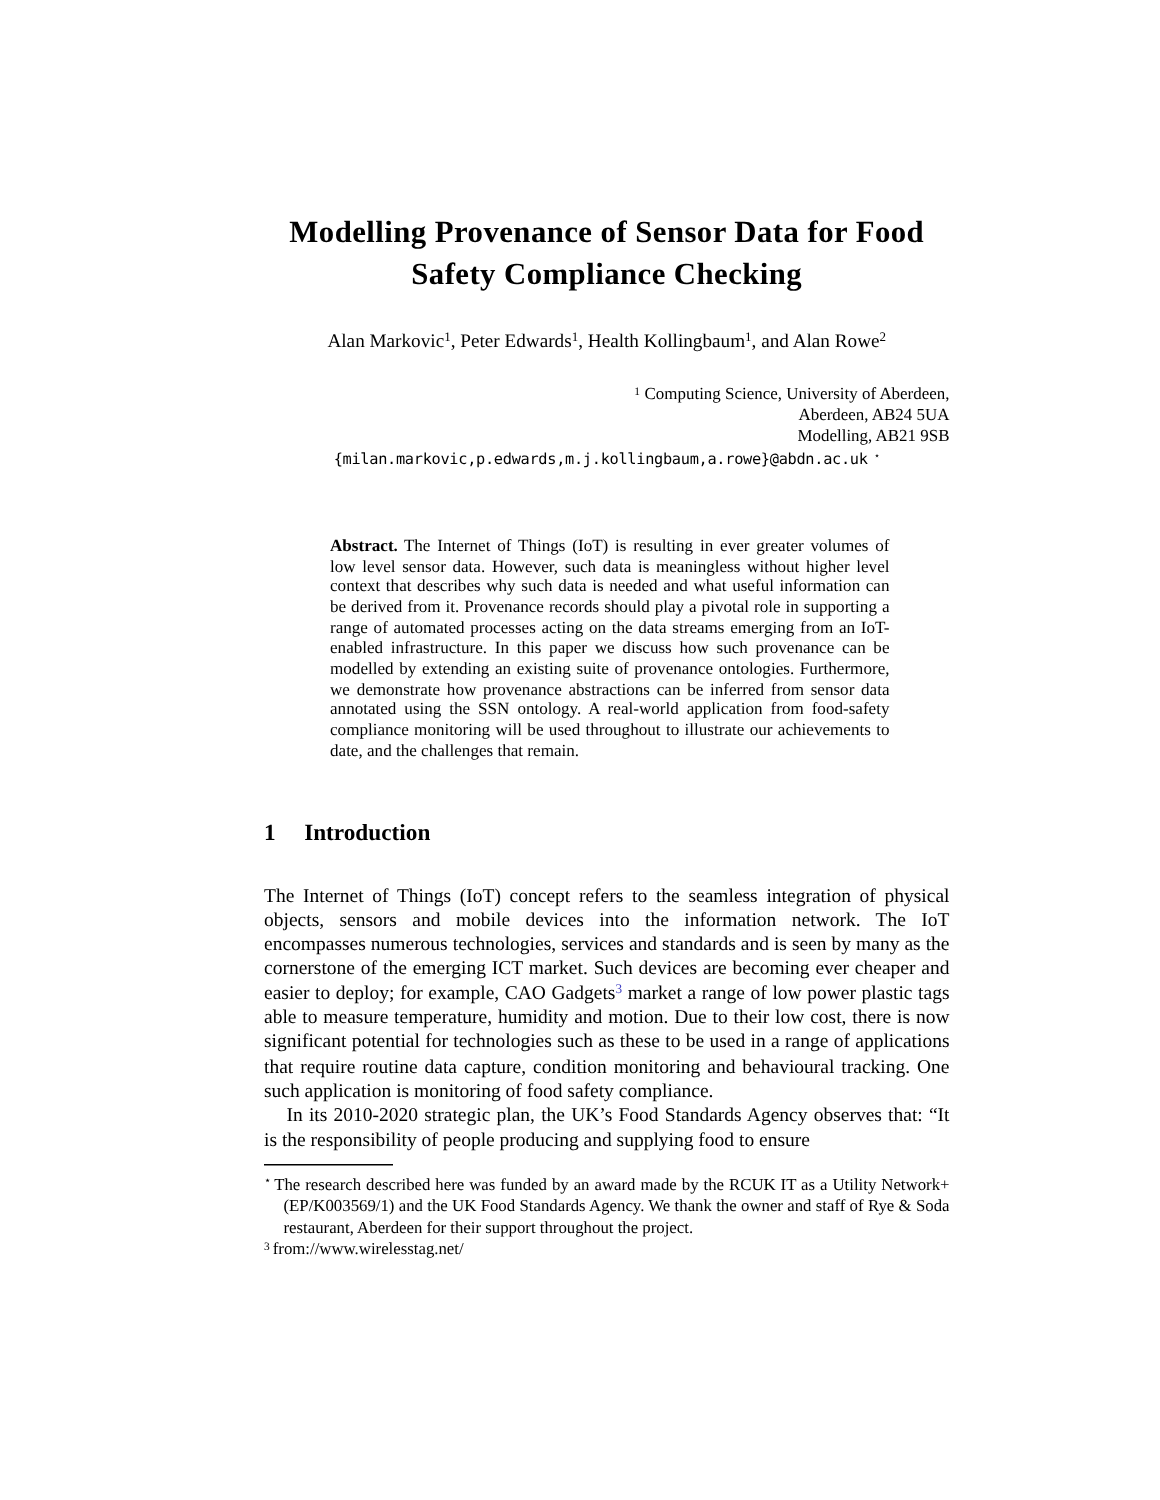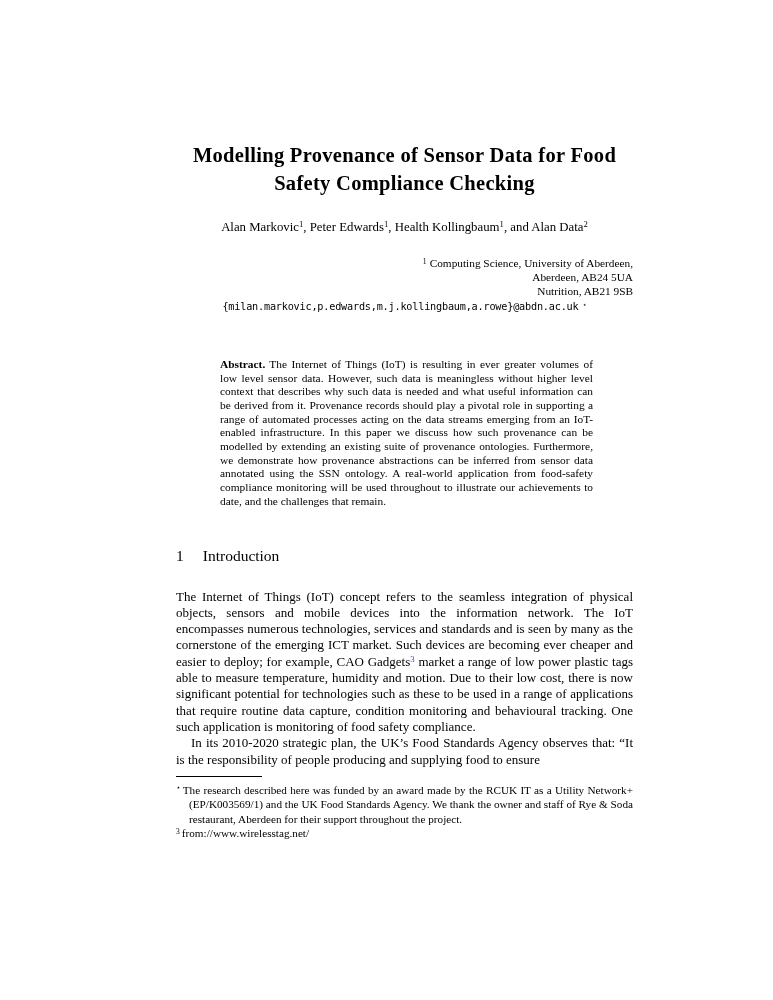--- a/index.html
+++ b/index.html
@@ -64,21 +64,21 @@
     margin: 44px 40px 0 44px;
     text-align: justify;
     font-size: 11.4px;
     line-height: 13.7px;
   }
   .abstract .abstract-label { margin-right: 4px; }
   .section-heading {
     margin: 37px 0 0 0;
     font-size: 15.5px;
     line-height: 20px;
-    font-weight: normal;
+    font-weight: bold;
   }
   .section-heading .secnum { margin-right: 19px; }
   .body-par {
     margin: 23px 0 0 0;
     text-align: justify;
     font-size: 13px;
     line-height: 16.3px;
   }
   .body-par.follow {
     margin-top: 0;
@@ -109,26 +109,26 @@
 <body>
 
 <div class="page">
   <div class="content">
 
     <h1 class="title">
       <span class="tline">Modelling Provenance of Sensor Data for Food</span>
       <span class="tline">Safety Compliance Checking</span>
     </h1>
 
-    <p class="authors"><span>Alan Markovic</span><sup>1</sup><span>, Peter Edwards</span><sup>1</sup><span>, Health Kollingbaum</span><sup>1</sup><span>, and Alan Data</span><sup>2</sup></p>
+    <p class="authors"><span>Alan Markovic</span><sup>1</sup><span>, Peter Edwards</span><sup>1</sup><span>, Health Kollingbaum</span><sup>1</sup><span>, and Alan Rowe</span><sup>2</sup></p>
 
     <div class="affiliations">
       <span class="affil-line"><sup>1</sup><span>Computing Science, University of Aberdeen,</span></span>
       <span class="affil-line">Aberdeen, AB24 5UA</span>
-      <span class="affil-line">Nutrition, AB21 9SB</span>
+      <span class="affil-line">Modelling, AB21 9SB</span>
       <span class="email-line"><span>{milan.markovic,p.edwards,m.j.kollingbaum,a.rowe}@abdn.ac.uk</span><sup>⋆</sup></span>
     </div>
 
     <p class="abstract"><b class="abstract-label">Abstract.</b><span>The Internet of Things (IoT) is resulting in ever greater volumes of low level sensor data. However, such data is meaningless without higher level context that describes why such data is needed and what useful information can be derived from it. Provenance records should play a pivotal role in supporting a range of automated processes acting on the data streams emerging from an IoT-enabled infrastructure. In this paper we discuss how such provenance can be modelled by extending an existing suite of provenance ontologies. Furthermore, we demonstrate how provenance abstractions can be inferred from sensor data annotated using the SSN ontology. A real-world application from food-safety compliance monitoring will be used throughout to illustrate our achievements to date, and the challenges that remain.</span></p>
 
     <h2 class="section-heading"><span class="secnum">1</span><span>Introduction</span></h2>
 
     <p class="body-par"><span>The Internet of Things (IoT) concept refers to the seamless integration of physical objects, sensors and mobile devices into the information network. The IoT encompasses numerous technologies, services and standards and is seen by many as the cornerstone of the emerging ICT market. Such devices are becoming ever cheaper and easier to deploy; for example, CAO Gadgets</span><sup class="fnref">3</sup><span> market a range of low power plastic tags able to measure temperature, humidity and motion. Due to their low cost, there is now significant potential for technologies such as these to be used in a range of applications that require routine data capture, condition monitoring and behavioural tracking. One such application is monitoring of food safety compliance.</span></p>
 
     <p class="body-par follow">In its 2010-2020 strategic plan, the UK’s Food Standards Agency observes that: “It is the responsibility of people producing and supplying food to ensure</p>

